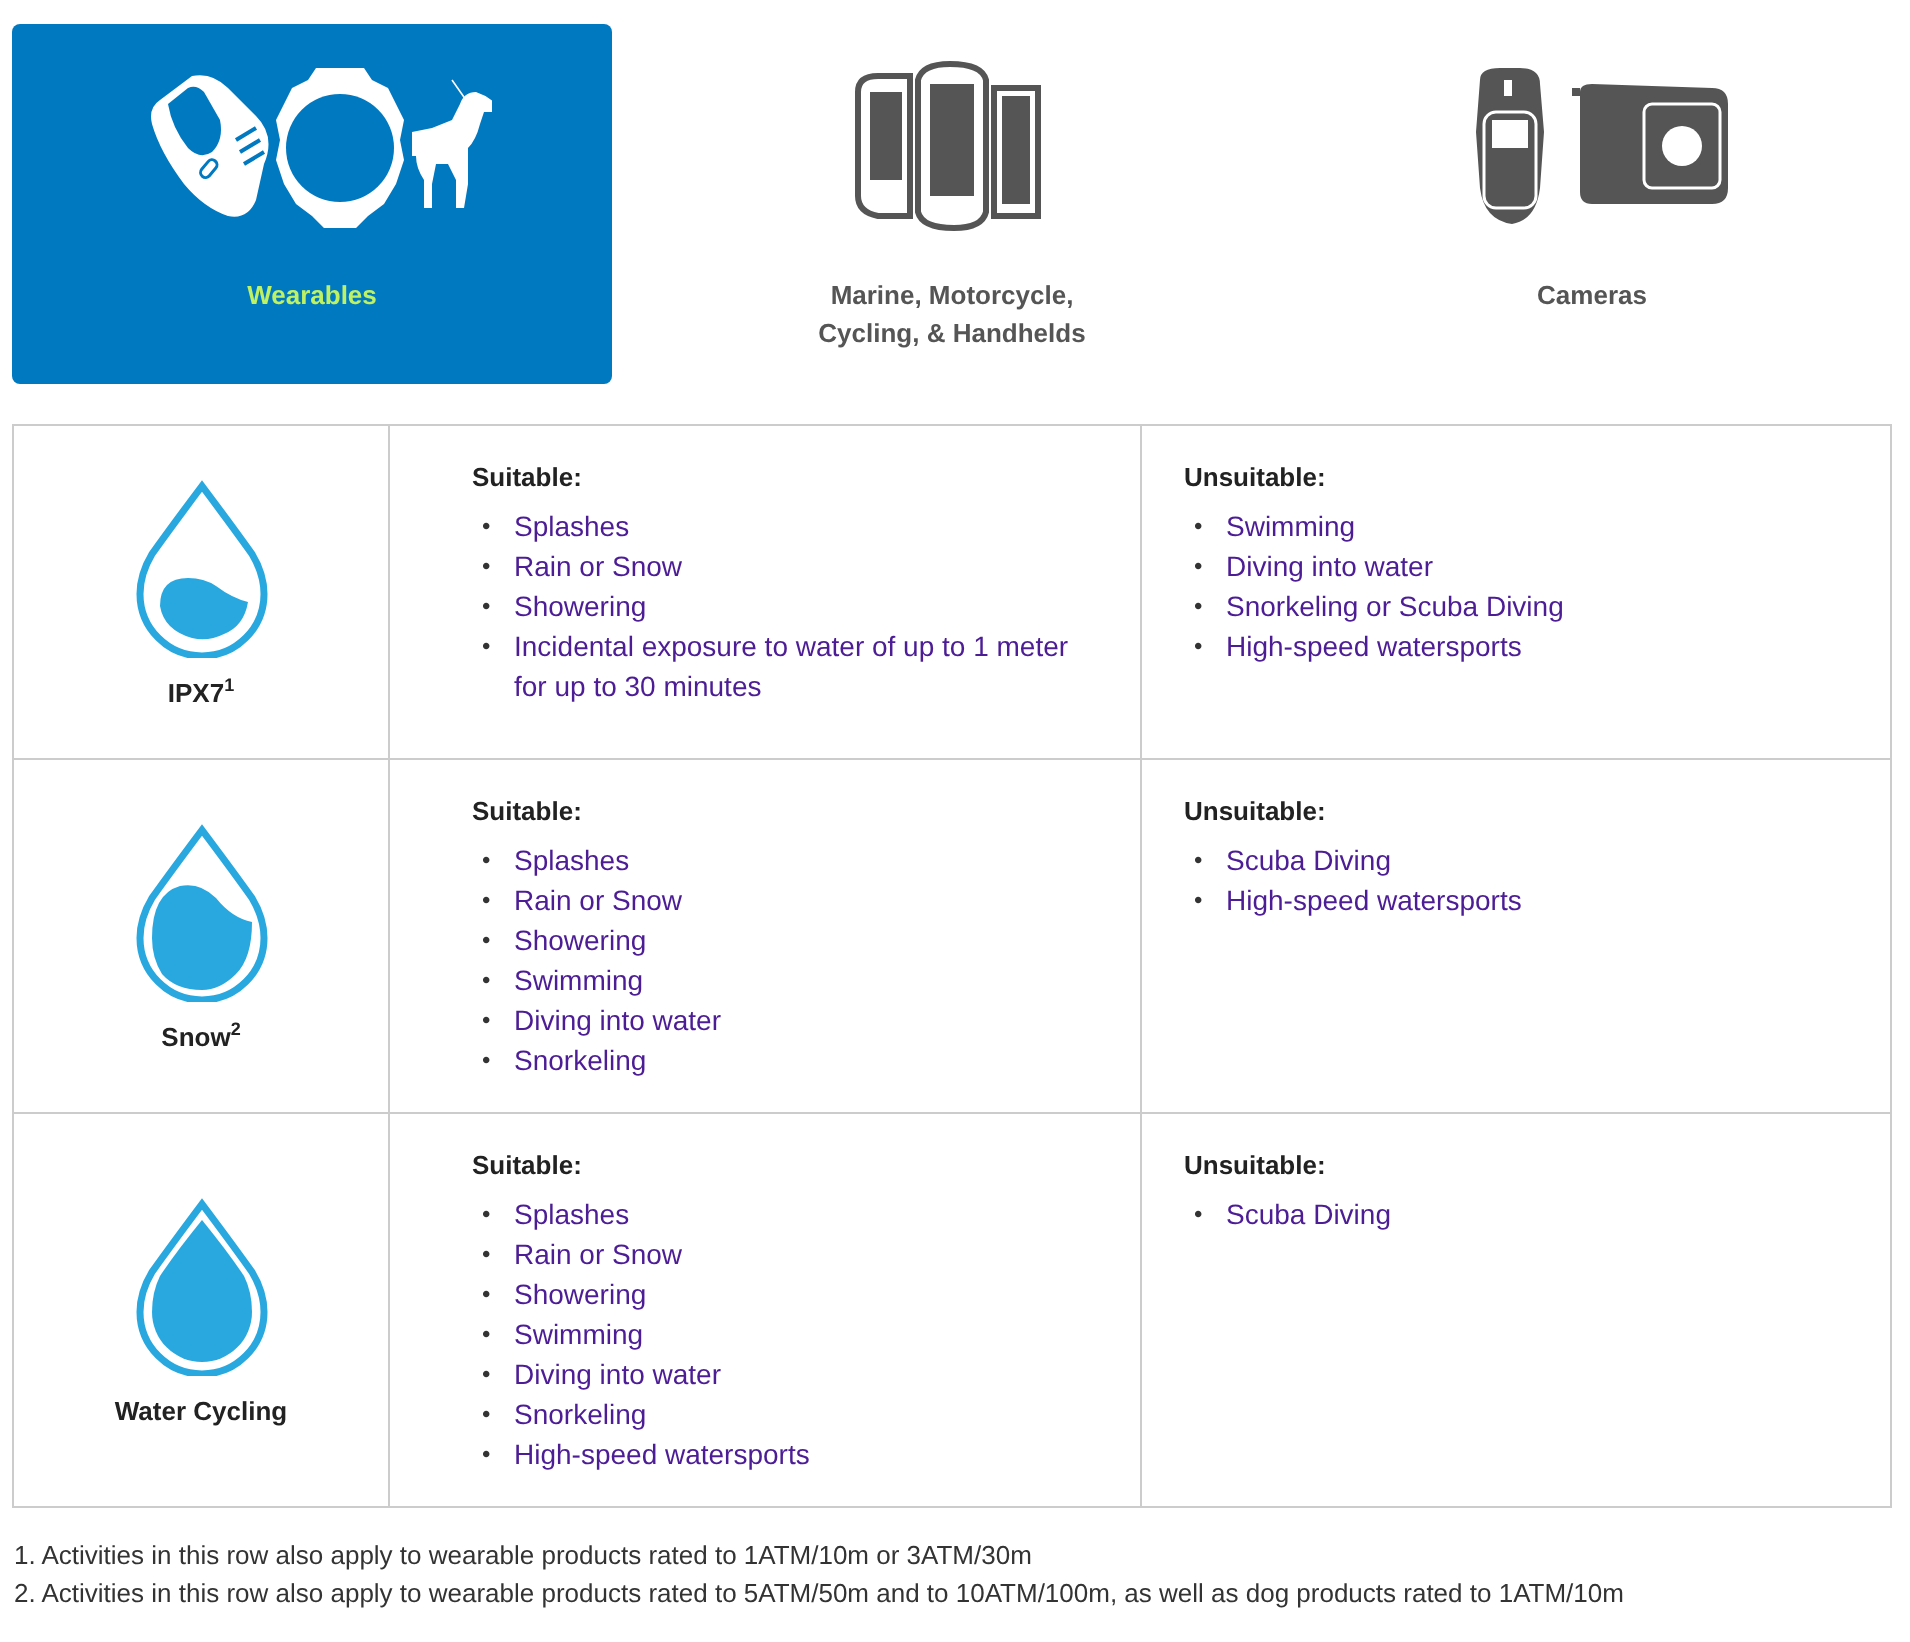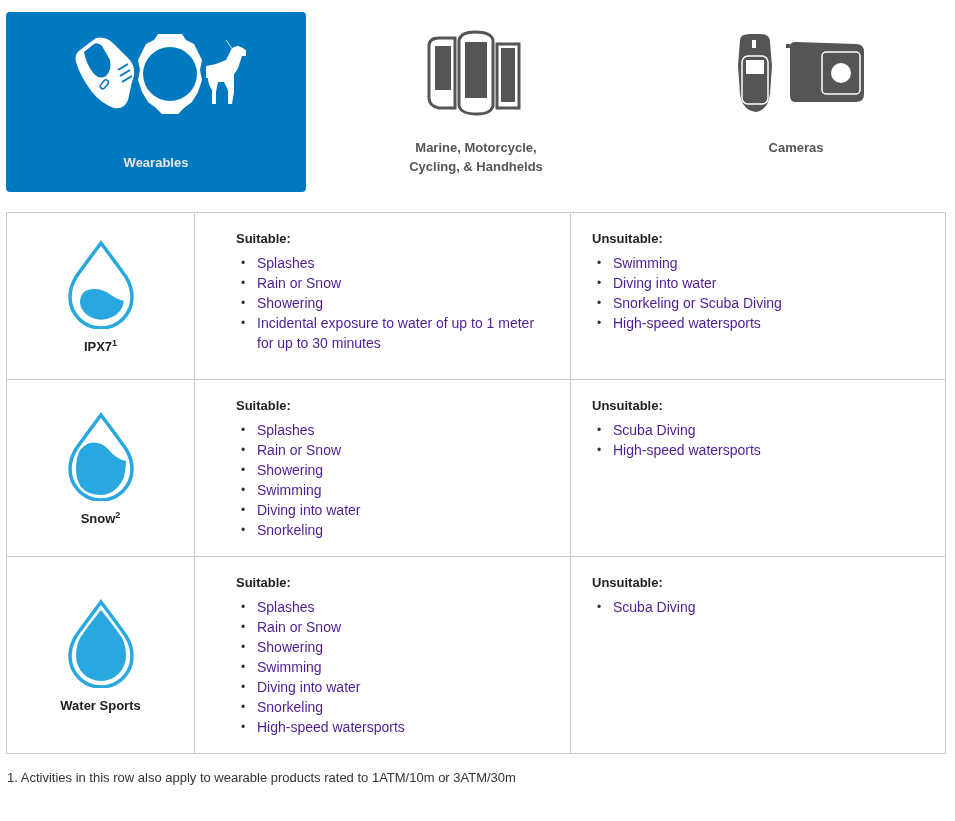--- a/index.html
+++ b/index.html
@@ -4,21 +4,21 @@
 <style>
   * { box-sizing: border-box; margin: 0; padding: 0; }
   html, body { width: 955px; height: 821px; background: #ffffff; overflow: hidden; }
   body { font-family: "Liberation Sans", sans-serif; color: #333333; font-size: 14px; position: relative; }
 
   .tabs { position: absolute; left: 6px; top: 12px; width: 940px; height: 180px; }
   .tab { position: absolute; top: 0; width: 300px; height: 180px; border-radius: 4px; cursor: pointer; }
   .tab.active { background: #0079c1; }
   .tab .tab-icon { position: absolute; left: 0; right: 0; top: 18px; height: 90px; display: flex; justify-content: center; align-items: center; }
   .tab .tab-label { position: absolute; left: 0; right: 0; text-align: center; font-weight: bold; font-size: 13px; line-height: 19px; color: #555555; }
-  .tab.active .tab-label { color: #e5e5e5; margin-top: 15px; }
+  .tab.active .tab-label { color: #bef264; }
   #tab-0 { left: 0; }
   #tab-1 { left: 320px; }
   #tab-2 { left: 640px; }
   #tab-0 .tab-label { top: 126px; }
   #tab-1 .tab-label { top: 126px; white-space: pre-line; }
   #tab-2 .tab-label { top: 126px; }
 
   table.spec { position: absolute; left: 6px; top: 212px; width: 940px; border-collapse: collapse; table-layout: fixed; }
   table.spec td { border: 1px solid #cccccc; vertical-align: top; }
   table.spec td.rating { width: 188px; text-align: center; vertical-align: middle; position: relative; }
@@ -163,21 +163,21 @@
       </div>
     </td>
   </tr>
 
   <tr class="r2">
     <td class="rating">
       <svg class="drop" width="66" height="90" viewBox="0 0 66 90">
         <path d="M33 4 Q48 24 58 38 Q64 48 64 58 A31 31 0 0 1 2 58 Q2 48 8 38 Q18 24 33 4 Z" fill="none" stroke="#29a8e0" stroke-width="3.5"></path>
         <path d="M33 12 Q46 28 54 40 Q58 48 58 58 A25 25 0 0 1 8 58 Q8 48 12 40 Q20 28 33 12 Z" fill="#29a8e0"></path>
       </svg>
-      <div class="rating-label"><span>Water Sports</span></div>
+      <div class="rating-label"><span>Water Cycling</span></div>
     </td>
     <td class="suit">
       <div class="cell">
         <h4>Suitable:</h4>
         <ul>
               <li>Splashes</li>
               <li>Rain or Snow</li>
               <li>Showering</li>
               <li>Swimming</li>
               <li>Diving into water</li>
@@ -193,13 +193,14 @@
               <li>Scuba Diving</li>
             </ul>
       </div>
     </td>
   </tr>
 </tbody>
   </table>
 
 <div class="footnotes">
   <div>1. Activities in this row also apply to wearable products rated to 1ATM/10m or 3ATM/30m</div>
+  <div>2. Activities in this row also apply to wearable products rated to 5ATM/50m and to 10ATM/100m, as well as dog products rated to 1ATM/10m</div>
 </div>
 
 </body></html>

